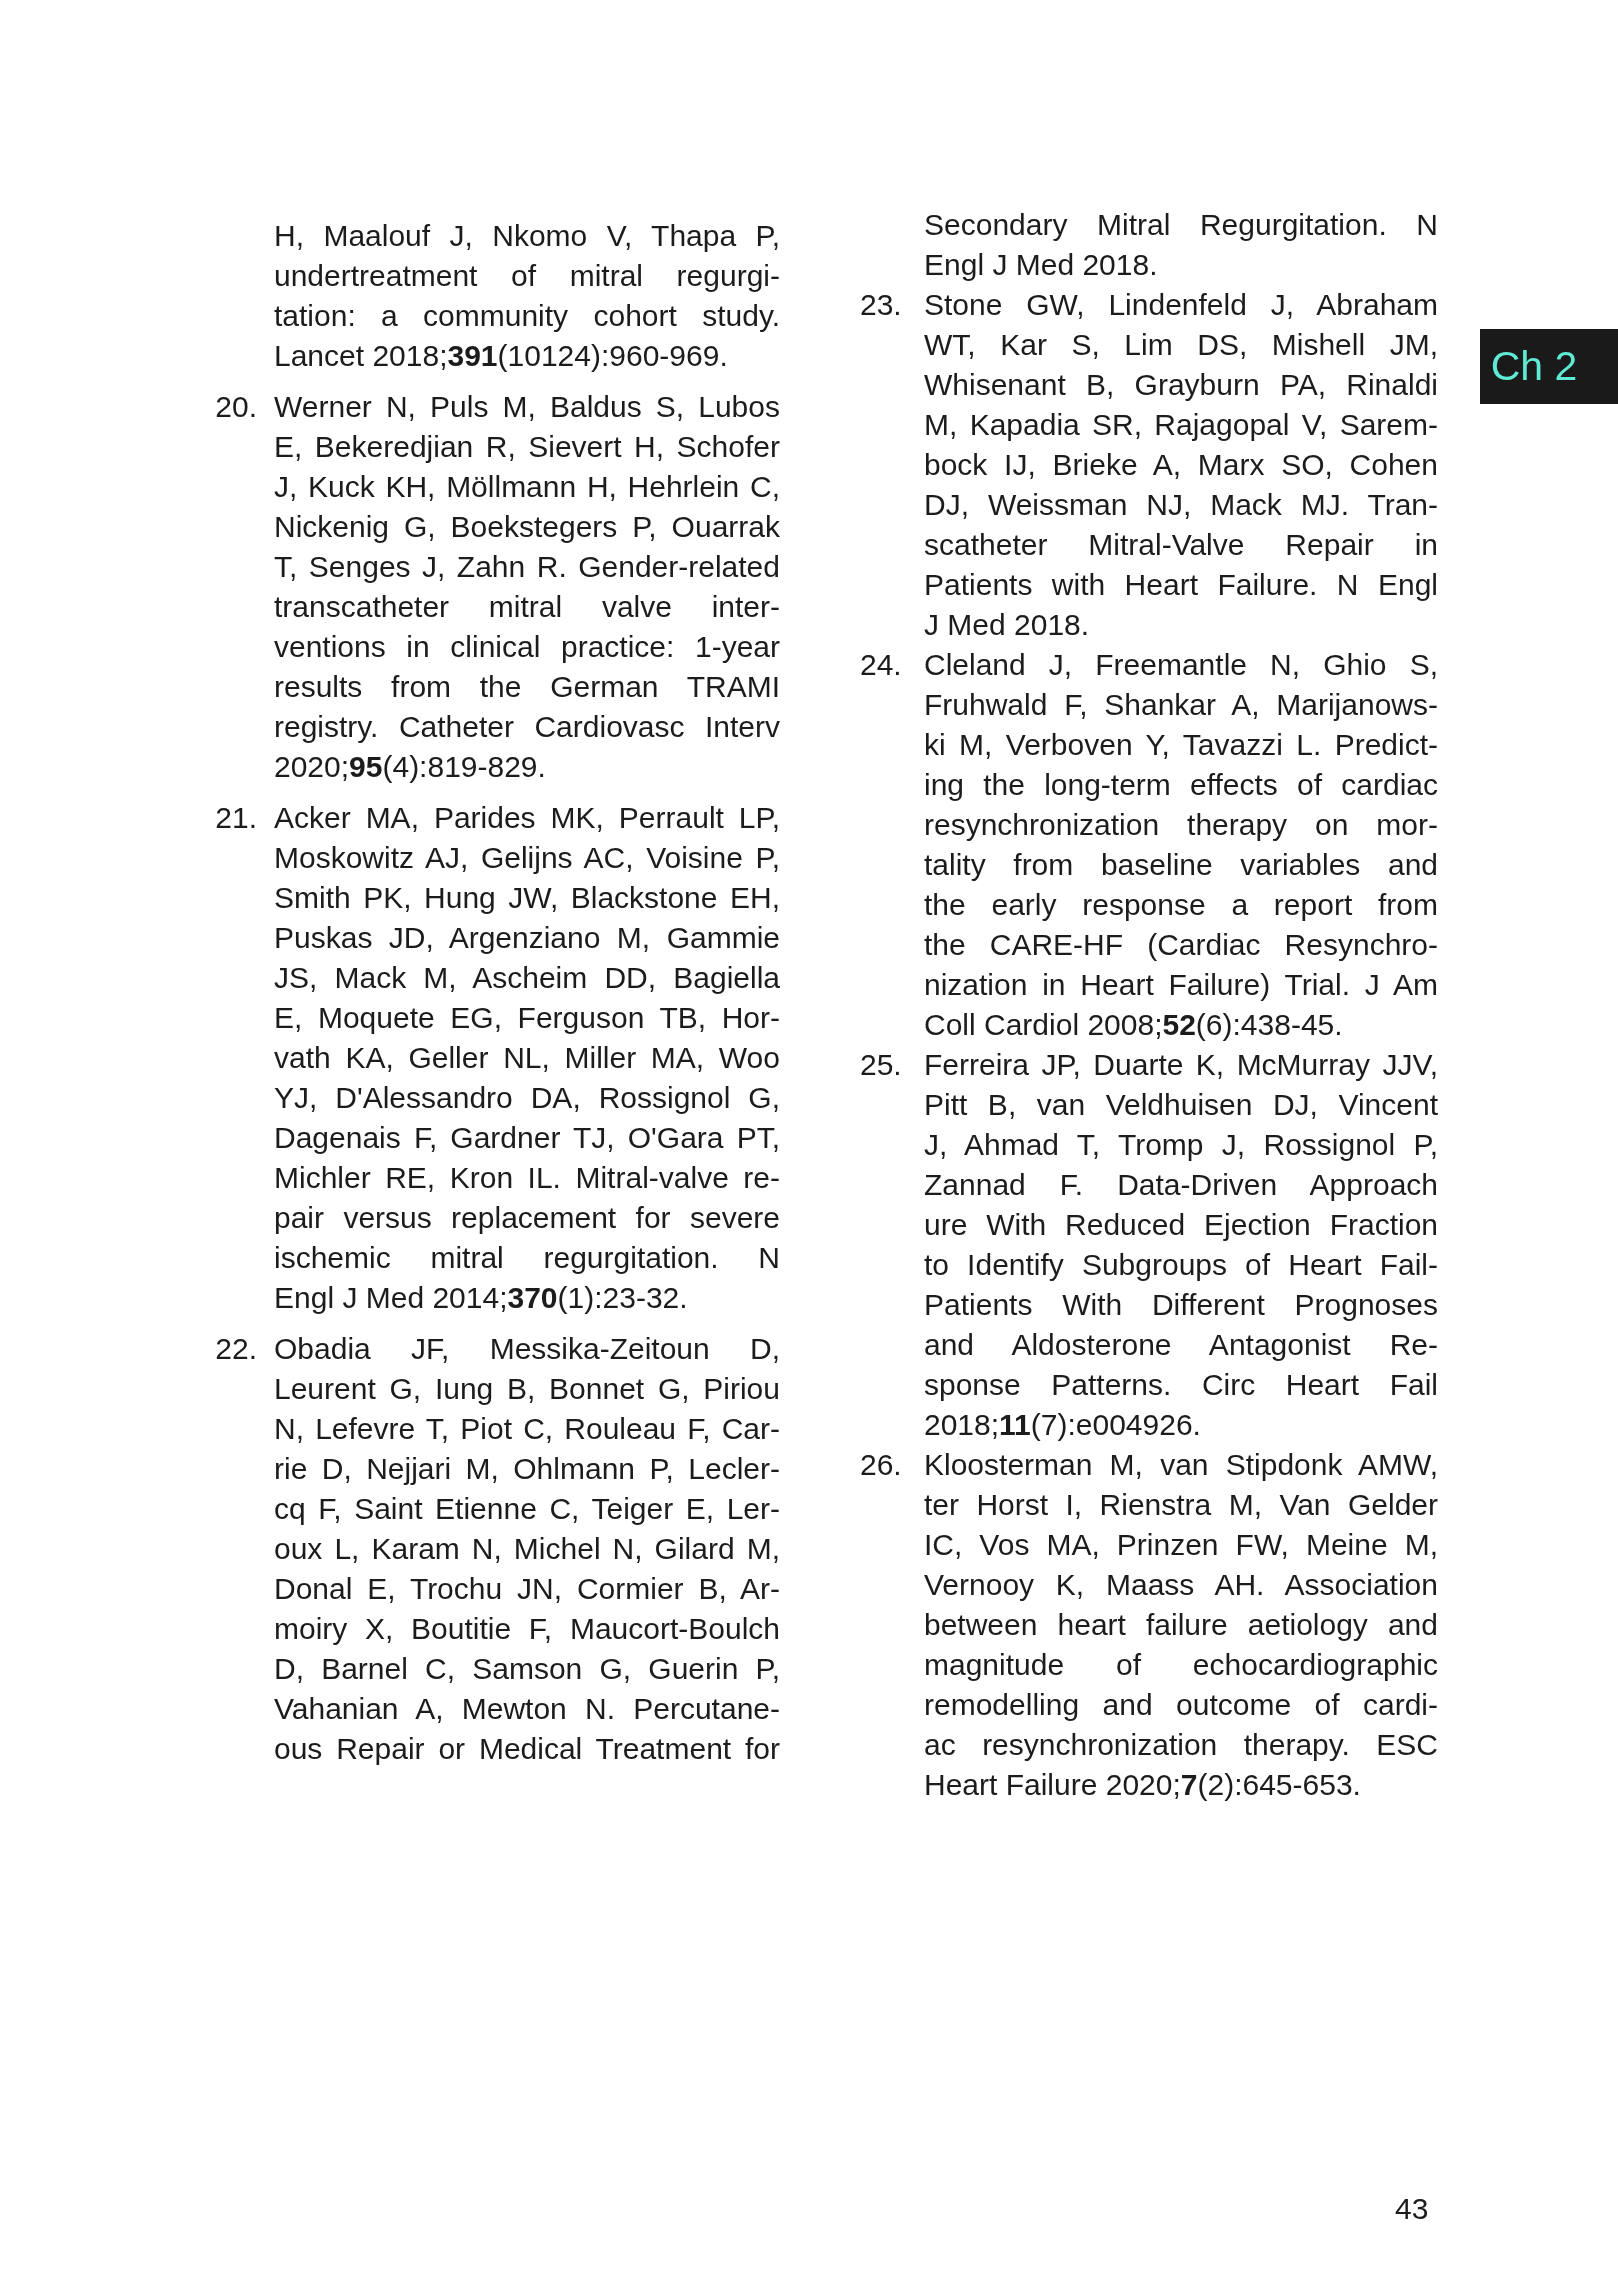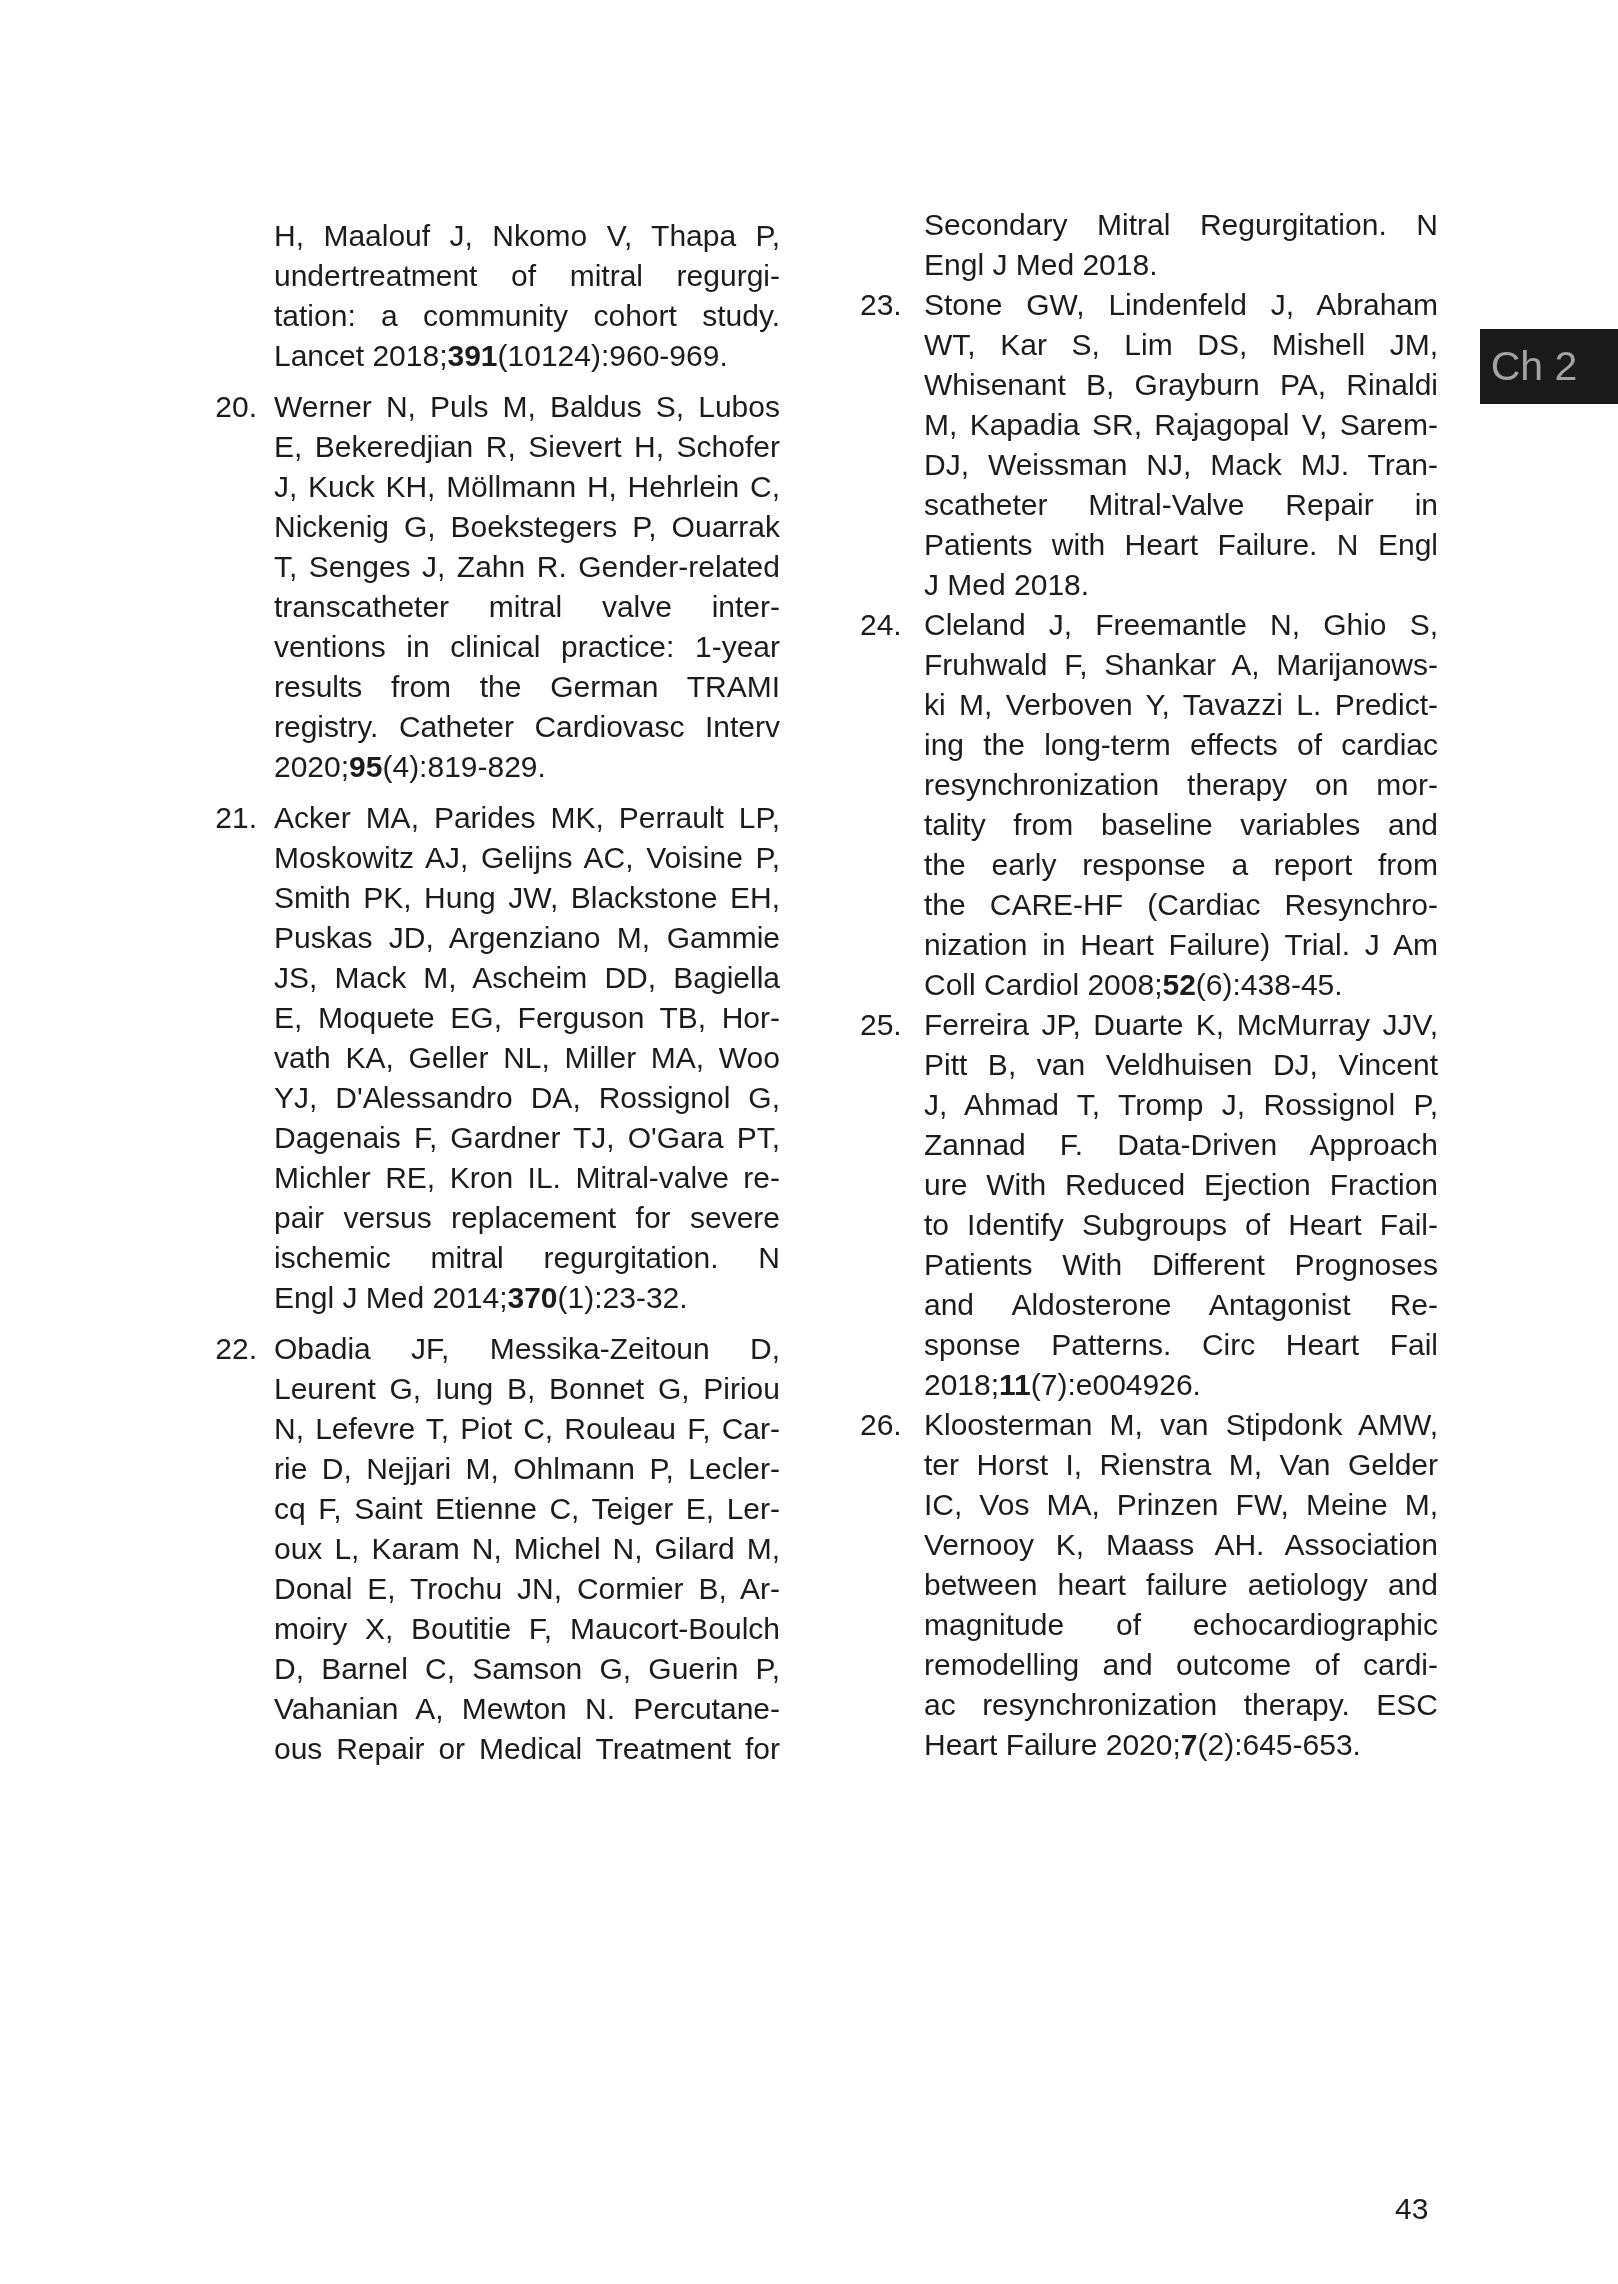--- a/index.html
+++ b/index.html
@@ -39,21 +39,21 @@
   }
   .line.last { text-align-last: left; }
   .line b { font-weight: bold; }
   .chapter-tab {
     position: absolute;
     top: 329px;
     right: 0;
     width: 138px;
     height: 75px;
     background: #1a1a1a;
-    color: #a3a3a3;
+    color: #5eead4;
     display: flex;
     align-items: flex-end;
     padding-left: 10.7px;
     box-sizing: border-box;
     font-size: 41px;
     line-height: 75px;
   }
   .page-number {
     position: absolute;
     left: 1395px;
@@ -124,20 +124,21 @@
           <span class="num"></span>
           <div class="line"><span>Secondary Mitral Regurgitation. N</span></div>
           <div class="line last"><span>Engl J Med 2018.</span></div>
         </div>
         <div class="ref">
           <span class="num">23.</span>
           <div class="line"><span>Stone GW, Lindenfeld J, Abraham</span></div>
           <div class="line"><span>WT, Kar S, Lim DS, Mishell JM,</span></div>
           <div class="line"><span>Whisenant B, Grayburn PA, Rinaldi</span></div>
           <div class="line"><span>M, Kapadia SR, Rajagopal V, Sarem-</span></div>
+          <div class="line"><span>bock IJ, Brieke A, Marx SO, Cohen</span></div>
           <div class="line"><span>DJ, Weissman NJ, Mack MJ. Tran-</span></div>
           <div class="line"><span>scatheter Mitral-Valve Repair in</span></div>
           <div class="line"><span>Patients with Heart Failure. N Engl</span></div>
           <div class="line last"><span>J Med 2018.</span></div>
         </div>
         <div class="ref">
           <span class="num">24.</span>
           <div class="line"><span>Cleland J, Freemantle N, Ghio S,</span></div>
           <div class="line"><span>Fruhwald F, Shankar A, Marijanows-</span></div>
           <div class="line"><span>ki M, Verboven Y, Tavazzi L. Predict-</span></div>

